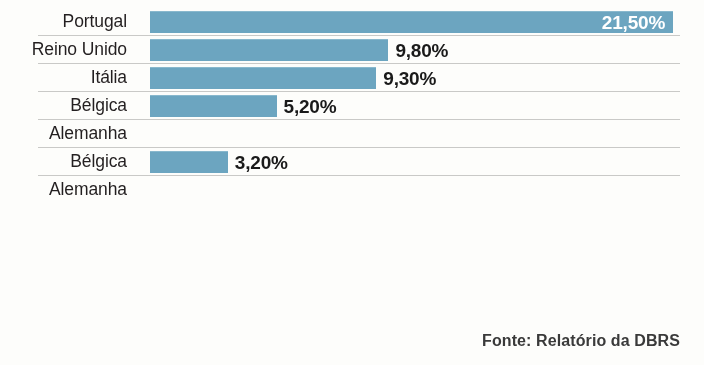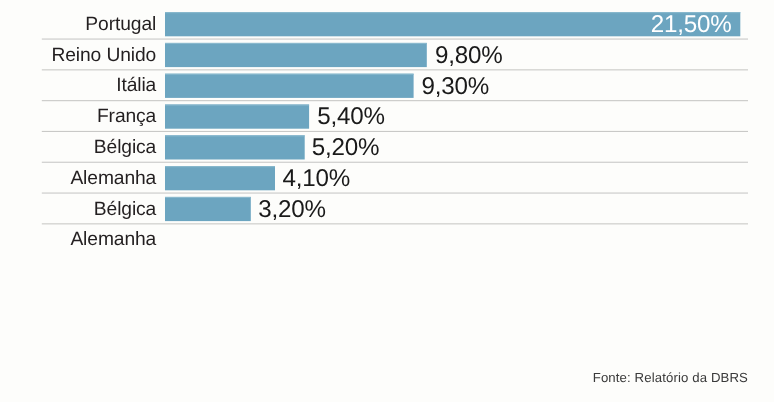--- a/index.html
+++ b/index.html
@@ -44,21 +44,21 @@
     left: 38px;
     right: 24px;
     bottom: 0;
     height: 1px;
     background: #c9c9c7;
   }
   .bar-row.last-row::after { display: none; }
 
   .row-label {
     width: 150px;
-    padding-right: 8px;
+    padding-right: 23px;
     box-sizing: border-box;
     text-align: right;
     font-size: 17.5px;
     color: #231f20;
     white-space: nowrap;
     line-height: 1;
     letter-spacing: -0.1px;
   }
 
   .bar-track {
@@ -78,45 +78,46 @@
 
   .bar-fill {
     height: 22px;
     background: #6ca5c0;
     border-top: 1px solid #89b8cd;
     box-sizing: border-box;
     flex: 0 0 auto;
   }
 
   .bar-value {
-    font-size: 22px;
-    font-weight: normal;
+    font-size: 19px;
+    font-weight: bold;
     color: #1a1a1a;
     white-space: nowrap;
     line-height: 1;
     margin-left: 7px;
     letter-spacing: -0.2px;
   }
 
   
   .bar-wrap.value-inside .bar-value {
     position: absolute;
     right: 8px;
     margin-left: 0;
     color: #ffffff;
   }
 
   .source-note {
     position: absolute;
     right: 24px;
     bottom: 15px;
-    font-size: 12px;
+    font-size: 16px;
     color: #3a3a3a;
     white-space: nowrap;
     letter-spacing: 0.1px;
+    font-weight: bold;
   }
 </style>
 </head>
 <body>
 
 <div class="chart-figure">
 
   <div class="chart-plot">
 
   <div class="bar-row">
@@ -140,45 +141,30 @@
       <div class="bar-row">
         <div class="row-label">Itália</div>
         <div class="bar-track">
           <div class="bar-wrap">
             <div class="bar-fill" style="width: 226.269px;"></div>
             <div class="bar-value">9,30%</div>
           </div>
         </div>
       </div>
       <div class="bar-row">
-        <div class="row-label">França</div>
-        <div class="bar-track">
-          <div class="bar-wrap">
-            <div class="bar-fill" style="width: 131.382px;"></div>
-            <div class="bar-value">5,40%</div>
-          </div>
-        </div>
-      </div>
-      <div class="bar-row">
         <div class="row-label">Bélgica</div>
         <div class="bar-track">
           <div class="bar-wrap">
             <div class="bar-fill" style="width: 126.516px;"></div>
             <div class="bar-value">5,20%</div>
           </div>
         </div>
       </div>
       <div class="bar-row">
         <div class="row-label">Alemanha</div>
-        <div class="bar-track">
-          <div class="bar-wrap">
-            <div class="bar-fill" style="width: 99.753px;"></div>
-            <div class="bar-value">4,10%</div>
-          </div>
-        </div>
       </div>
       <div class="bar-row">
         <div class="row-label">Bélgica</div>
         <div class="bar-track">
           <div class="bar-wrap">
             <div class="bar-fill" style="width: 77.856px;"></div>
             <div class="bar-value">3,20%</div>
           </div>
         </div>
       </div>

